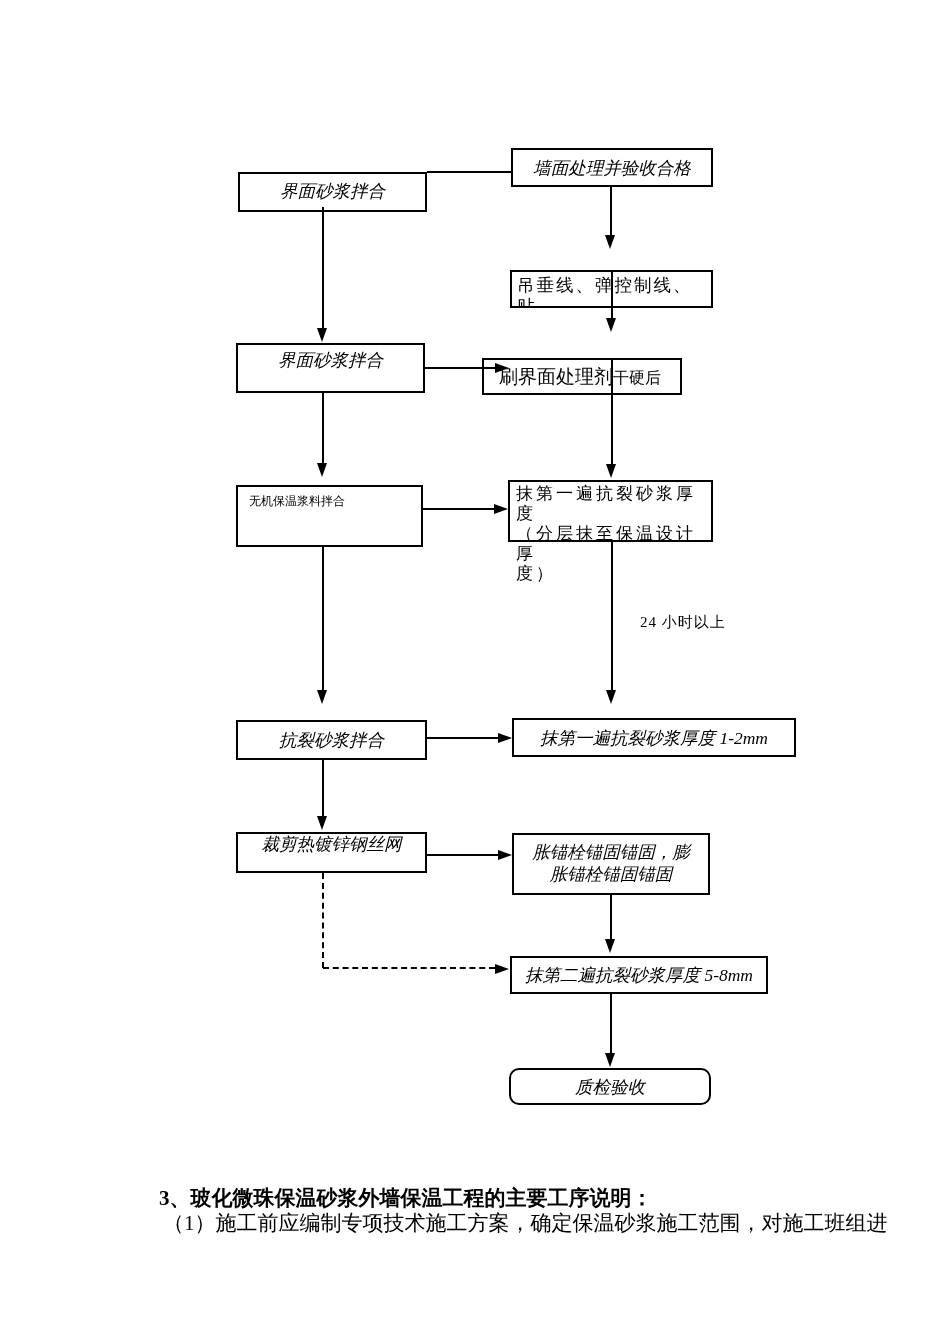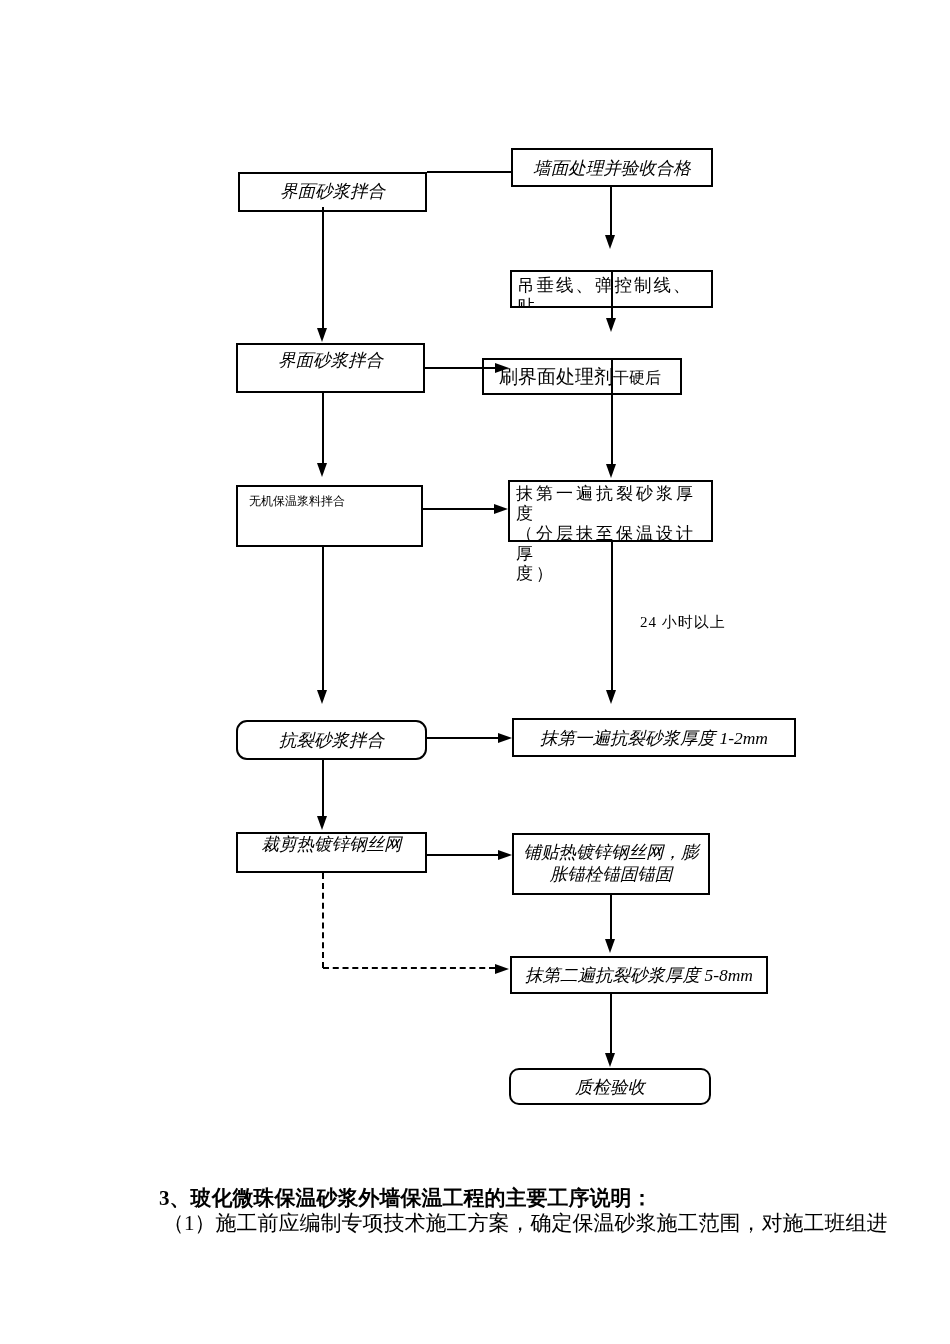--- a/index.html
+++ b/index.html
@@ -68,34 +68,34 @@
 </div>
 
 <div class="box" style="left:508px;top:480px;width:205px;height:62px;padding:2px 0 0 6px;letter-spacing:3px;line-height:20px;font-size:17px;">
   <div>抹第一遍抗裂砂浆厚度</div>
   <div>（分层抹至保温设计厚</div>
   <div>度）</div>
 </div>
 
 <div class="annot" style="left:640px;top:597px;margin-top:16px;">24 小时以上</div>
 
-<div class="box center" style="left:236px;top:720px;width:191px;height:40px;padding-top:8px;border-radius:11px;">
+<div class="box center" style="left:236px;top:720px;width:191px;height:40px;padding-top:8px;">
   <span>抗裂砂浆拌合</span>
 </div>
 
 <div class="box center" style="left:512px;top:718px;width:284px;height:39px;padding-top:8px;">
   <span>抹第一遍抗裂砂浆厚度 1-2mm</span>
 </div>
 
 <div class="box center" style="left:236px;top:832px;width:191px;height:41px;">
   <span>裁剪热镀锌钢丝网</span>
 </div>
 
 <div class="box center" style="left:512px;top:833px;width:198px;height:62px;padding-top:6px;line-height:22px;">
-  <div>铺贴热镀锌钢丝网，膨</div>
+  <div>胀锚栓锚固锚固，膨</div>
   <div>胀锚栓锚固锚固</div>
 </div>
 
 <div class="box center" style="left:510px;top:956px;width:258px;height:38px;padding-top:7px;">
   <span>抹第二遍抗裂砂浆厚度 5-8mm</span>
 </div>
 
 <div class="box center" style="left:509px;top:1068px;width:202px;height:37px;padding-top:7px;border-radius:10px;">
   <span>质检验收</span>
 </div>

